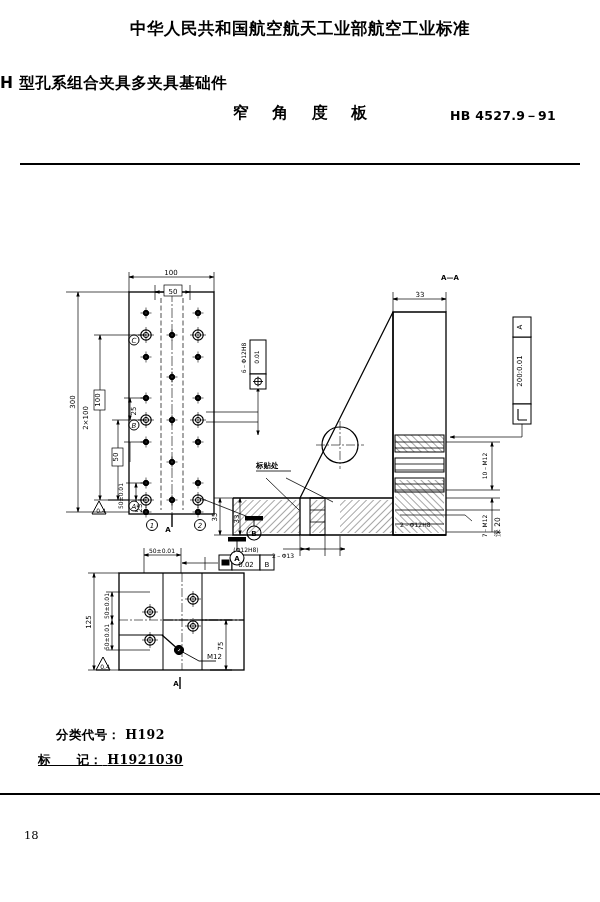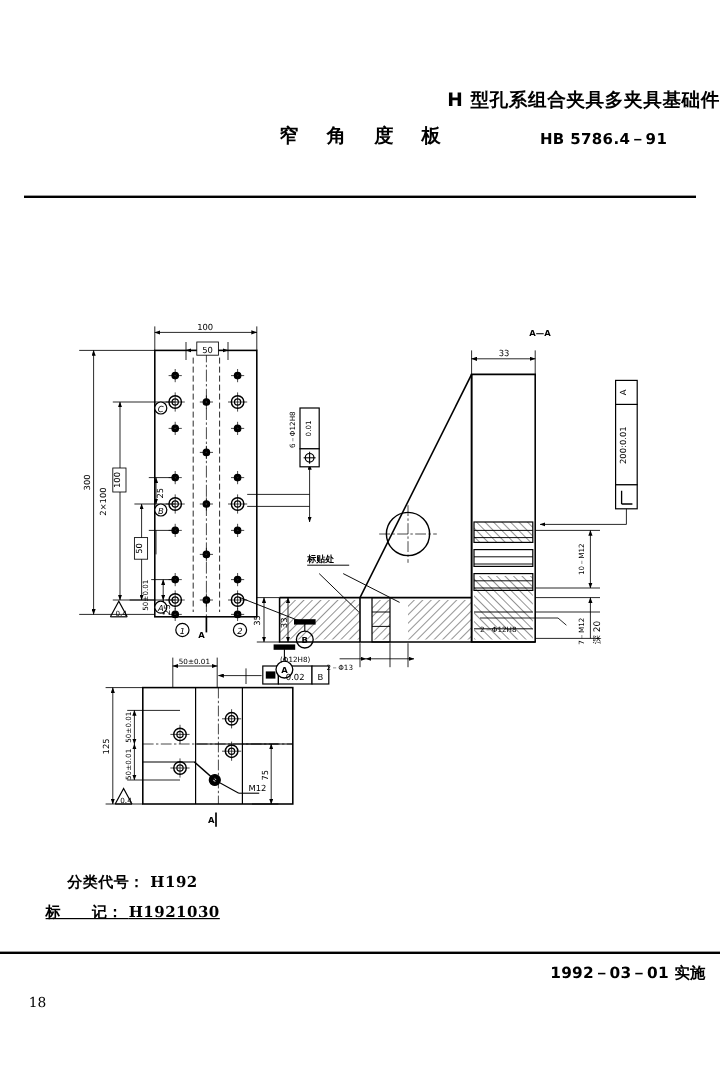--- a/index.html
+++ b/index.html
@@ -10,21 +10,21 @@
   }
   .pg{position:absolute;inset:0;}
 
   
   .hdr-std{
     position:absolute;top:18px;left:0;width:600px;text-align:center;
     font-size:16.5px;font-weight:bold;letter-spacing:.5px;
     font-family:"DejaVu Sans",sans-serif;
   }
   .hdr-t1{
-    position:absolute;top:73px;left:0;width:600px;text-align:right;
+    position:absolute;top:73px;left:0;width:600px;text-align:left;
     font-size:15.5px;font-weight:bold;letter-spacing:.5px;
   }
   .hdr-t2{
     position:absolute;top:103px;left:0;width:600px;text-align:center;
     font-size:16px;font-weight:bold;letter-spacing:9px;text-indent:9px;
   }
   .hdr-code{
     position:absolute;top:108px;right:44px;
     font-size:12.5px;font-weight:bold;letter-spacing:.3px;
     font-family:"DejaVu Sans",sans-serif;
@@ -47,23 +47,24 @@
   .draw svg{display:block;}
   .dimtxt{font-family:"DejaVu Sans",sans-serif;font-size:7px;fill:#000;}
   .dimtxt6{font-family:"DejaVu Sans",sans-serif;font-size:6px;fill:#000;}
   .cjk{font-family:"DejaVu Sans",sans-serif;font-size:7.5px;fill:#000;}
 </style>
 </head>
 <body>
 
 <div class="pg">
 
+  <div class="hdr-std">中华人民共和国航空航天工业部航空工业标准</div>
   <div class="hdr-t1">H 型孔系组合夹具多夹具基础件</div>
   <div class="hdr-t2">窄 角 度 板</div>
-  <div class="hdr-code">HB 5786.4－91</div>
+  <div class="hdr-code">HB 4527.9－91</div>
   <div class="rule rule-top"></div>
 
   <div class="draw">
   <svg width="600" height="520" viewBox="0 0 600 520" xmlns="http://www.w3.org/2000/svg">
     <defs>
       <marker id="ah" markerWidth="7" markerHeight="5" refX="6.5" refY="2.5" orient="auto">
         <path d="M0,0 L7,2.5 L0,5 z" fill="#000"></path>
       </marker>
       <marker id="ahs" markerWidth="7" markerHeight="5" refX="0.5" refY="2.5" orient="auto">
         <path d="M7,0 L0,2.5 L7,5 z" fill="#000"></path>
@@ -418,16 +419,15 @@
   <div class="cls-line cls-l1">
     <span>分类代号：</span>
     <span class="cls-val">H192</span>
   </div>
   <div class="cls-line cls-l2">
     <span>标　　记：</span>
     <span class="cls-val">H1921030</span>
   </div>
 
   <div class="rule rule-bot"></div>
-  <div class="ft-right">1992－03－01 实施</div>
   <div class="pgnum">18</div>
 
 </div>
 
 </body></html>

